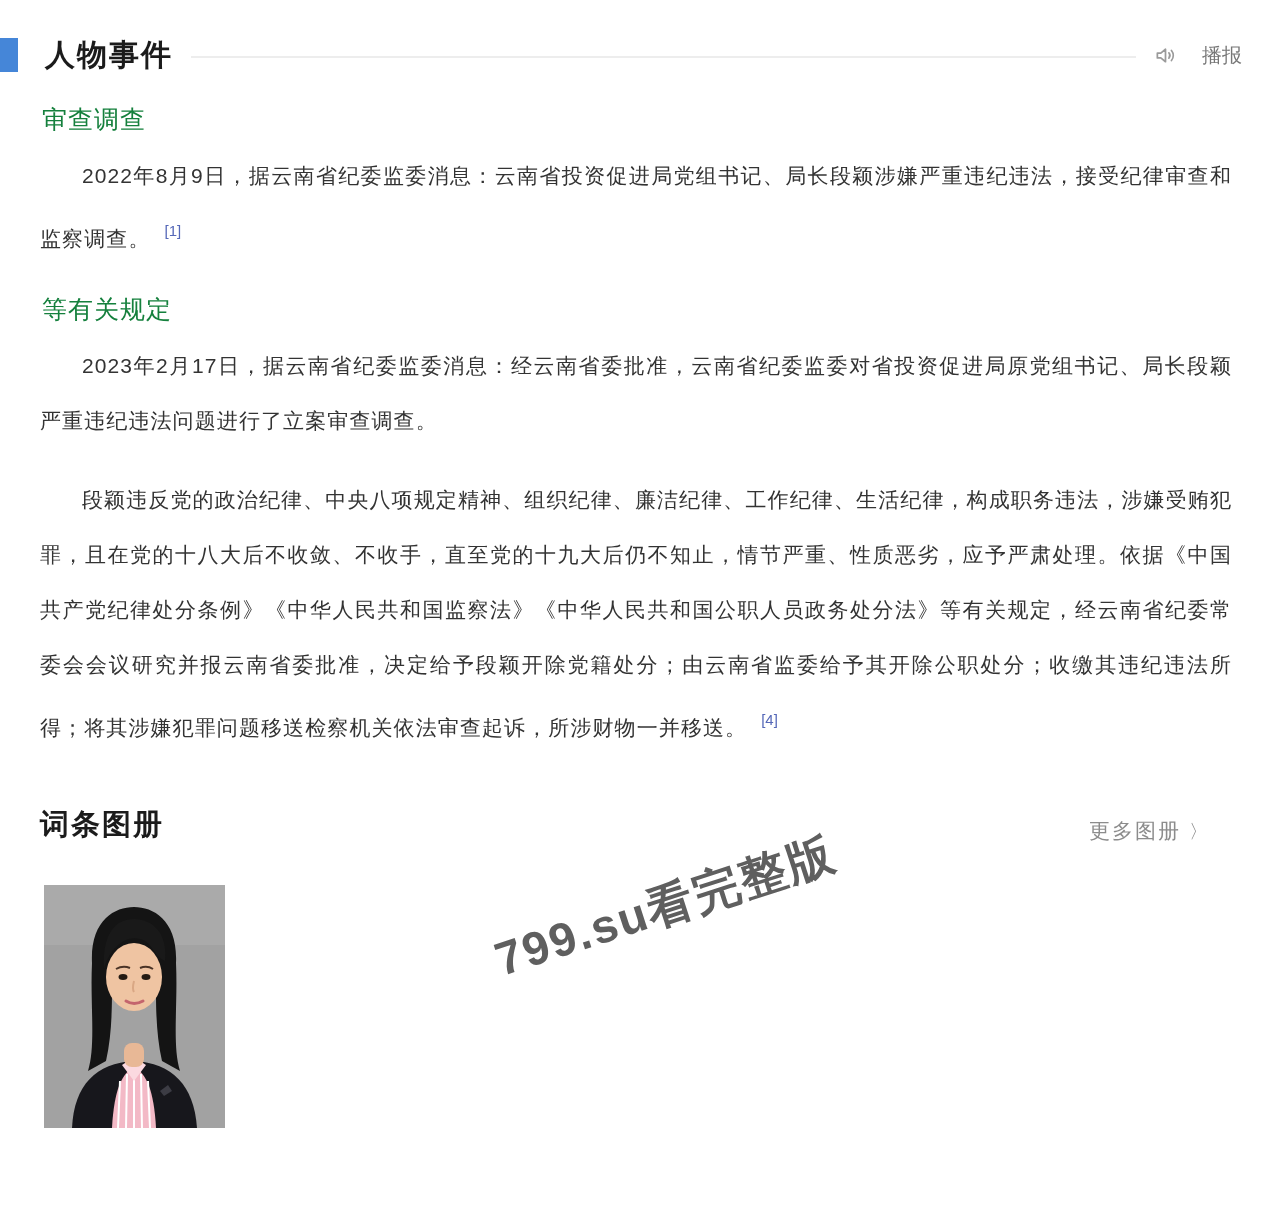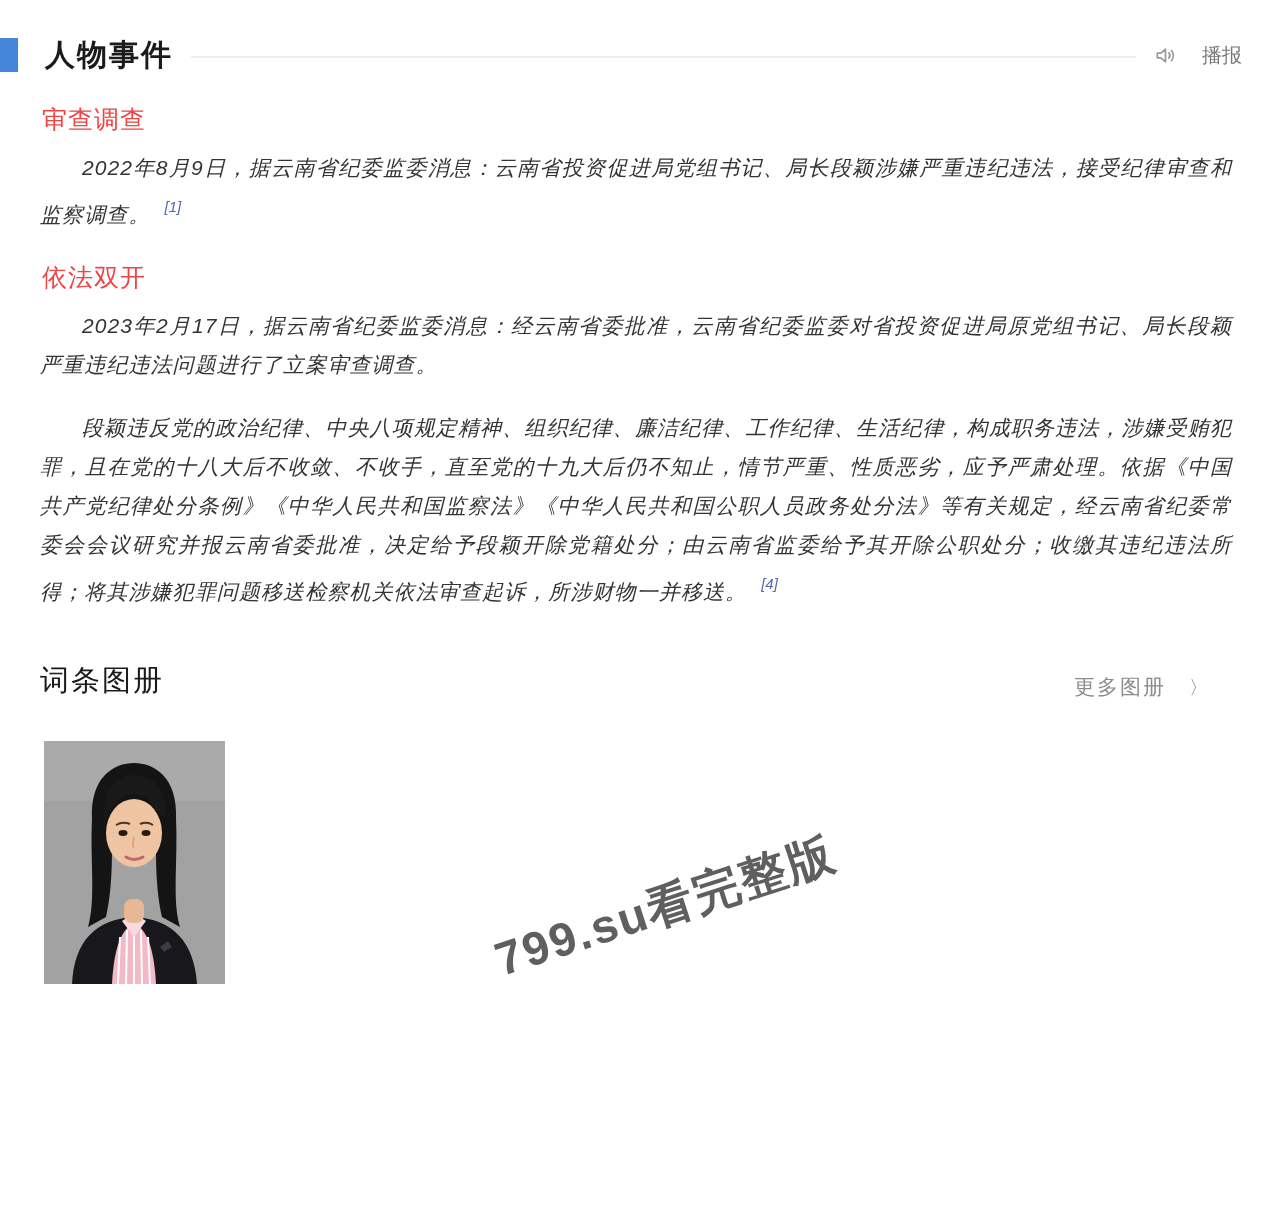--- a/index.html
+++ b/index.html
@@ -28,45 +28,45 @@
   .header-line { flex: 1 1 auto; height: 2px; background: #ededed; margin: 0 18px 18px 18px; align-self: flex-end; }
   .broadcast-btn {
     display: flex; align-items: center; gap: 25px;
     color: #777777; font-size: 20px; cursor: pointer;
     align-self: flex-start; padding-top: 4px; flex: 0 0 auto;
   }
 
   
   .content { padding: 0 40px; }
   .section-heading {
-    font-size: 25px; font-weight: 400; color: #ef4444;
+    font-size: 25px; font-weight: 400; color: #15803d;
     margin: 27px 0 12px 2px; letter-spacing: 1px;
   }
   .para {
-    font-size: 21px; line-height: 39px; color: #333;
+    font-size: 21px; line-height: 55px; color: #333;
     text-indent: 2em; margin: 12px 0 24px 0;
-    letter-spacing: 1.1px; text-align: justify; font-style: italic;
+    letter-spacing: 1.1px; text-align: justify;
   }
   .ref-sup {
     color: #5568b8; font-size: 15px; letter-spacing: 0;
     vertical-align: 10px; margin-left: 14px; cursor: pointer;
     font-family: "Liberation Sans", sans-serif;
   }
 
   
   .gallery-header {
     display: flex; align-items: flex-end; justify-content: space-between;
     margin: 50px 0 0 0; padding-right: 22px;
   }
   .gallery-title {
-    margin: 0; font-size: 29px; font-weight: 400; color: #1b1b1b; letter-spacing: 2px;
+    margin: 0; font-size: 29px; font-weight: 700; color: #1b1b1b; letter-spacing: 2px;
   }
   .more-link {
     color: #8c8c8c; font-size: 21px; cursor: pointer; letter-spacing: 2px;
-    display: flex; align-items: flex-end; gap: 23px;
+    display: flex; align-items: flex-end; gap: 8px;
   }
   .more-arrow { font-size: 19px; color: #8c8c8c; }
 
   .photo-card { margin: 40px 0 0 4px; width: 181px; cursor: pointer; }
   .photo-frame { width: 181px; height: 243px; display: block; }
 
   
   .watermark {
     position: absolute; left: 497px; top: 892px;
     transform: rotate(-18deg); transform-origin: left center;
@@ -93,21 +93,21 @@
       </span>
       <span>播报</span>
     </div>
   </div>
 
   <div class="content">
 
     <h3 class="section-heading">审查调查</h3>
     <p class="para"><span>2022年8月9日，据云南省纪委监委消息：云南省投资促进局党组书记、局长段颖涉嫌严重违纪违法，接受纪律审查和监察调查。</span><sup class="ref-sup">[1]</sup></p>
 
-    <h3 class="section-heading">依法双开</h3>
+    <h3 class="section-heading">等有关规定</h3>
 
     <p class="para"><span>2023年2月17日，据云南省纪委监委消息：经云南省委批准，云南省纪委监委对省投资促进局原党组书记、局长段颖严重违纪违法问题进行了立案审查调查。</span></p>
     <p class="para"><span>段颖违反党的政治纪律、中央八项规定精神、组织纪律、廉洁纪律、工作纪律、生活纪律，构成职务违法，涉嫌受贿犯罪，且在党的十八大后不收敛、不收手，直至党的十九大后仍不知止，情节严重、性质恶劣，应予严肃处理。依据《中国共产党纪律处分条例》《中华人民共和国监察法》《中华人民共和国公职人员政务处分法》等有关规定，经云南省纪委常委会会议研究并报云南省委批准，决定给予段颖开除党籍处分；由云南省监委给予其开除公职处分；收缴其违纪违法所得；将其涉嫌犯罪问题移送检察机关依法审查起诉，所涉财物一并移送。</span><sup class="ref-sup">[4]</sup></p>
 
     <div class="gallery-header">
       <h2 class="gallery-title">词条图册</h2>
       <div class="more-link">
         <span>更多图册</span>
         <span class="more-arrow">〉</span>
       </div>

